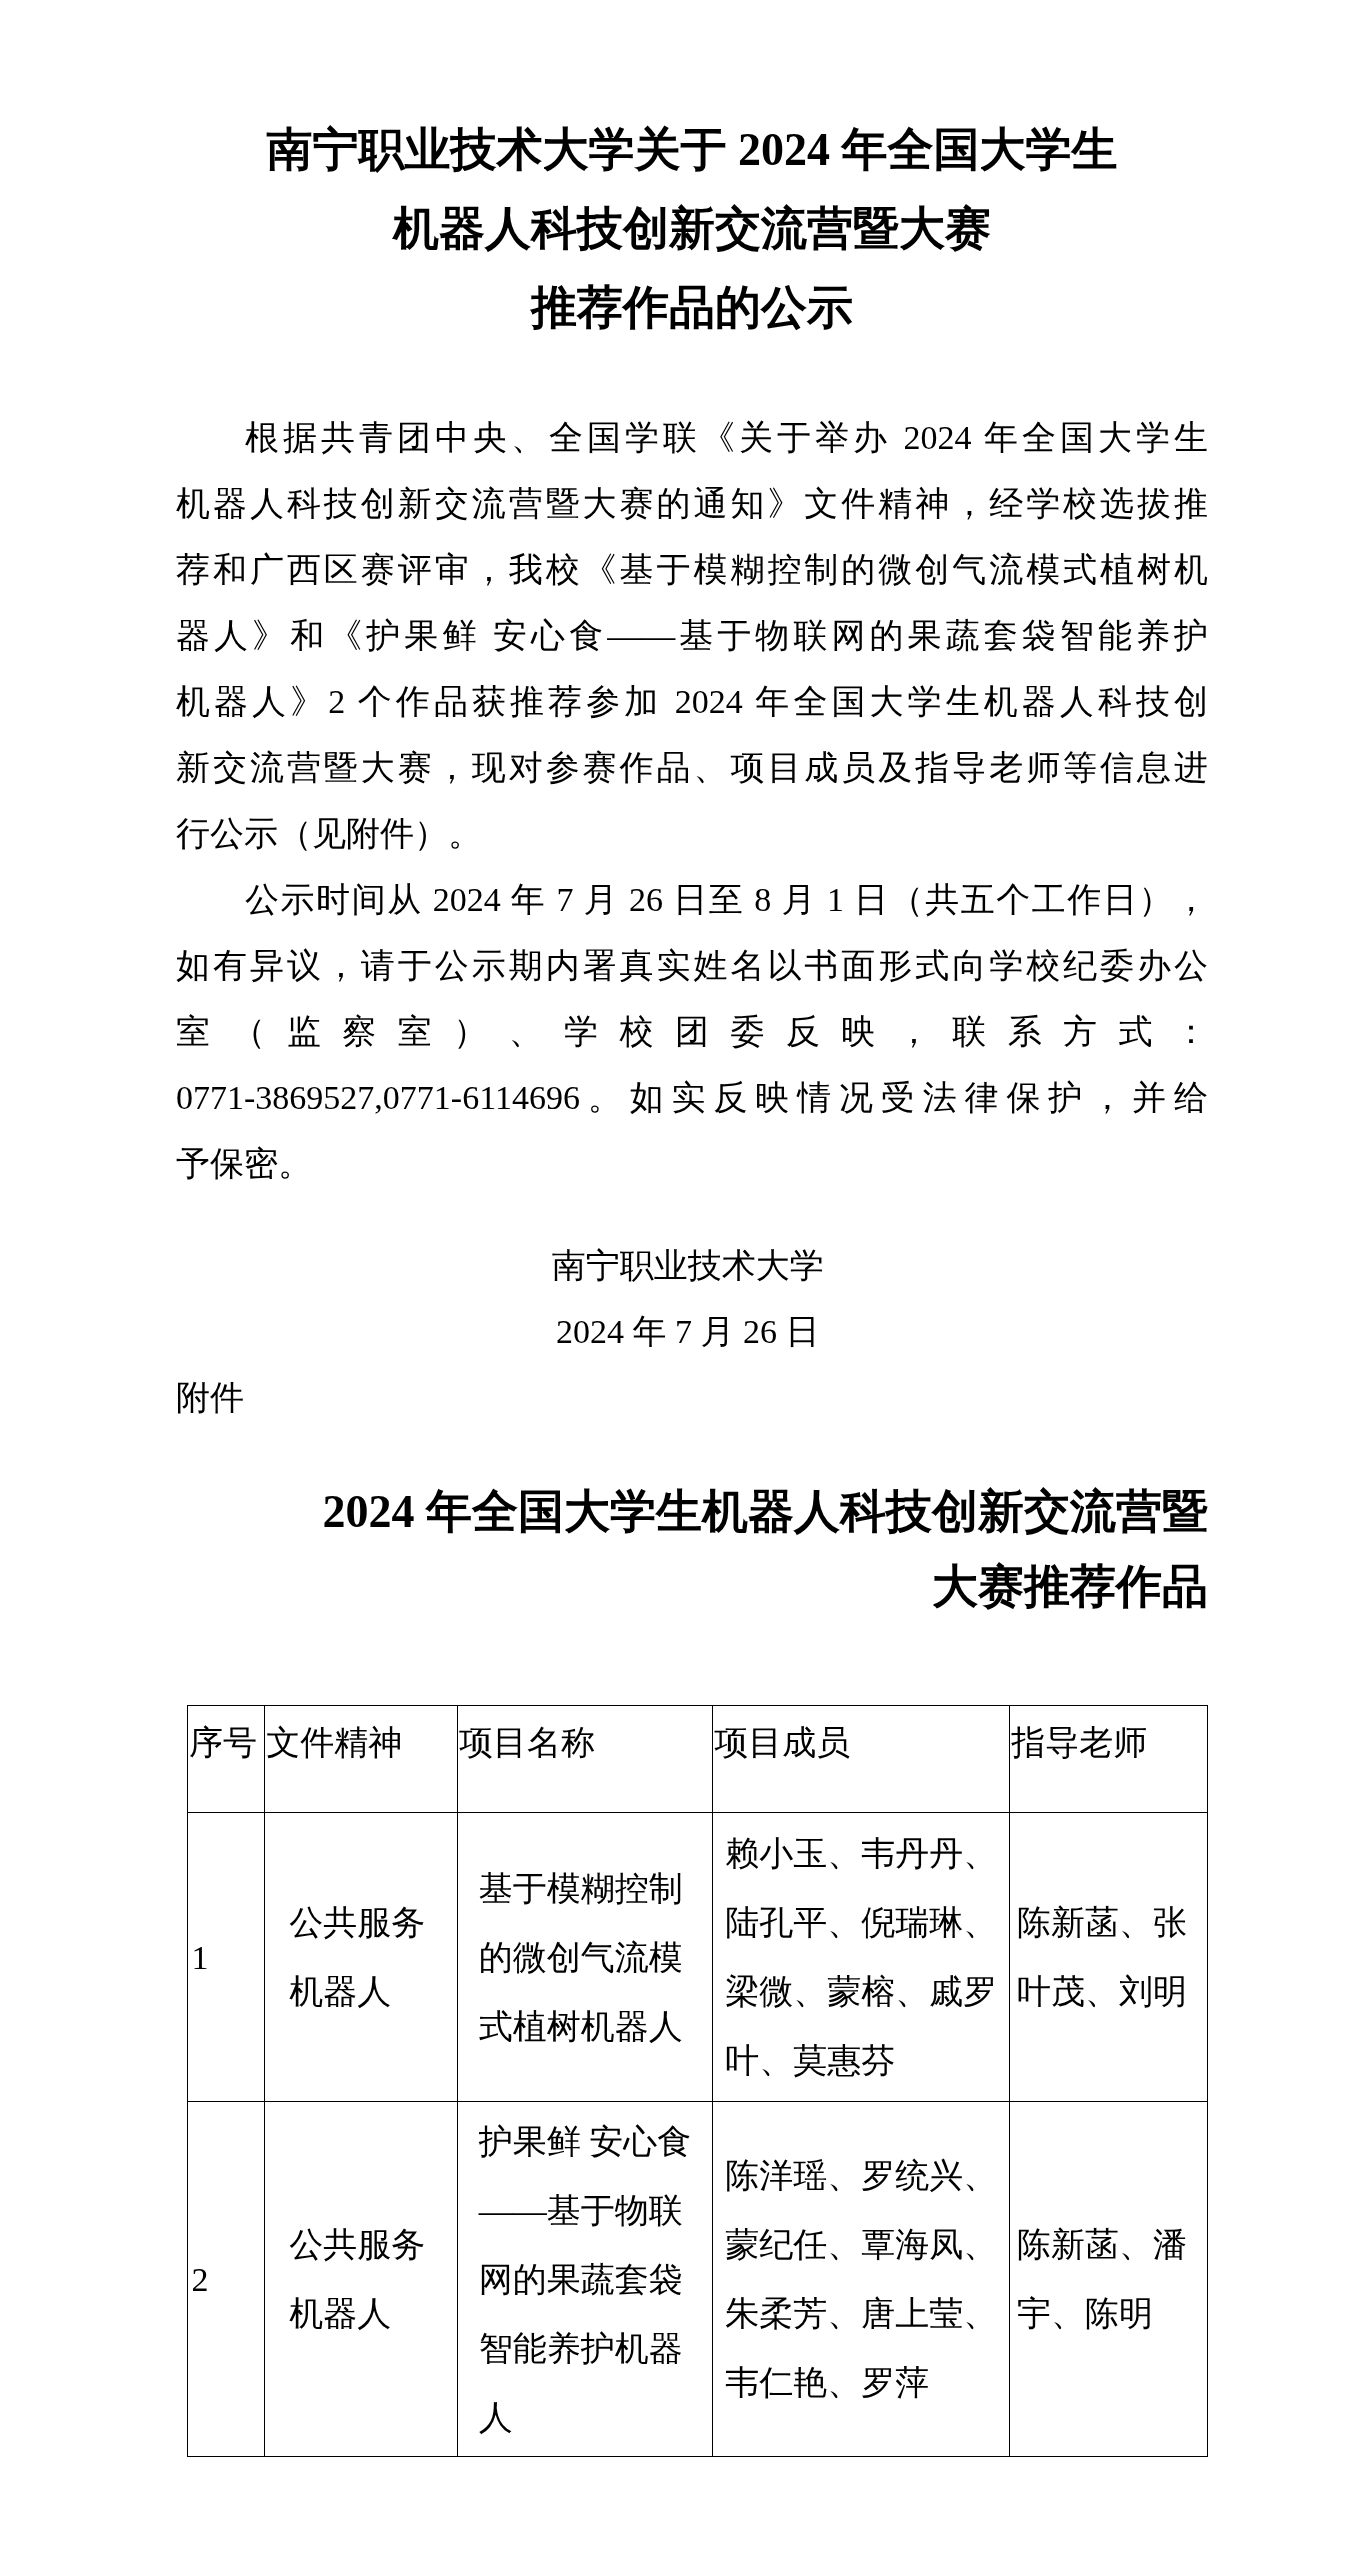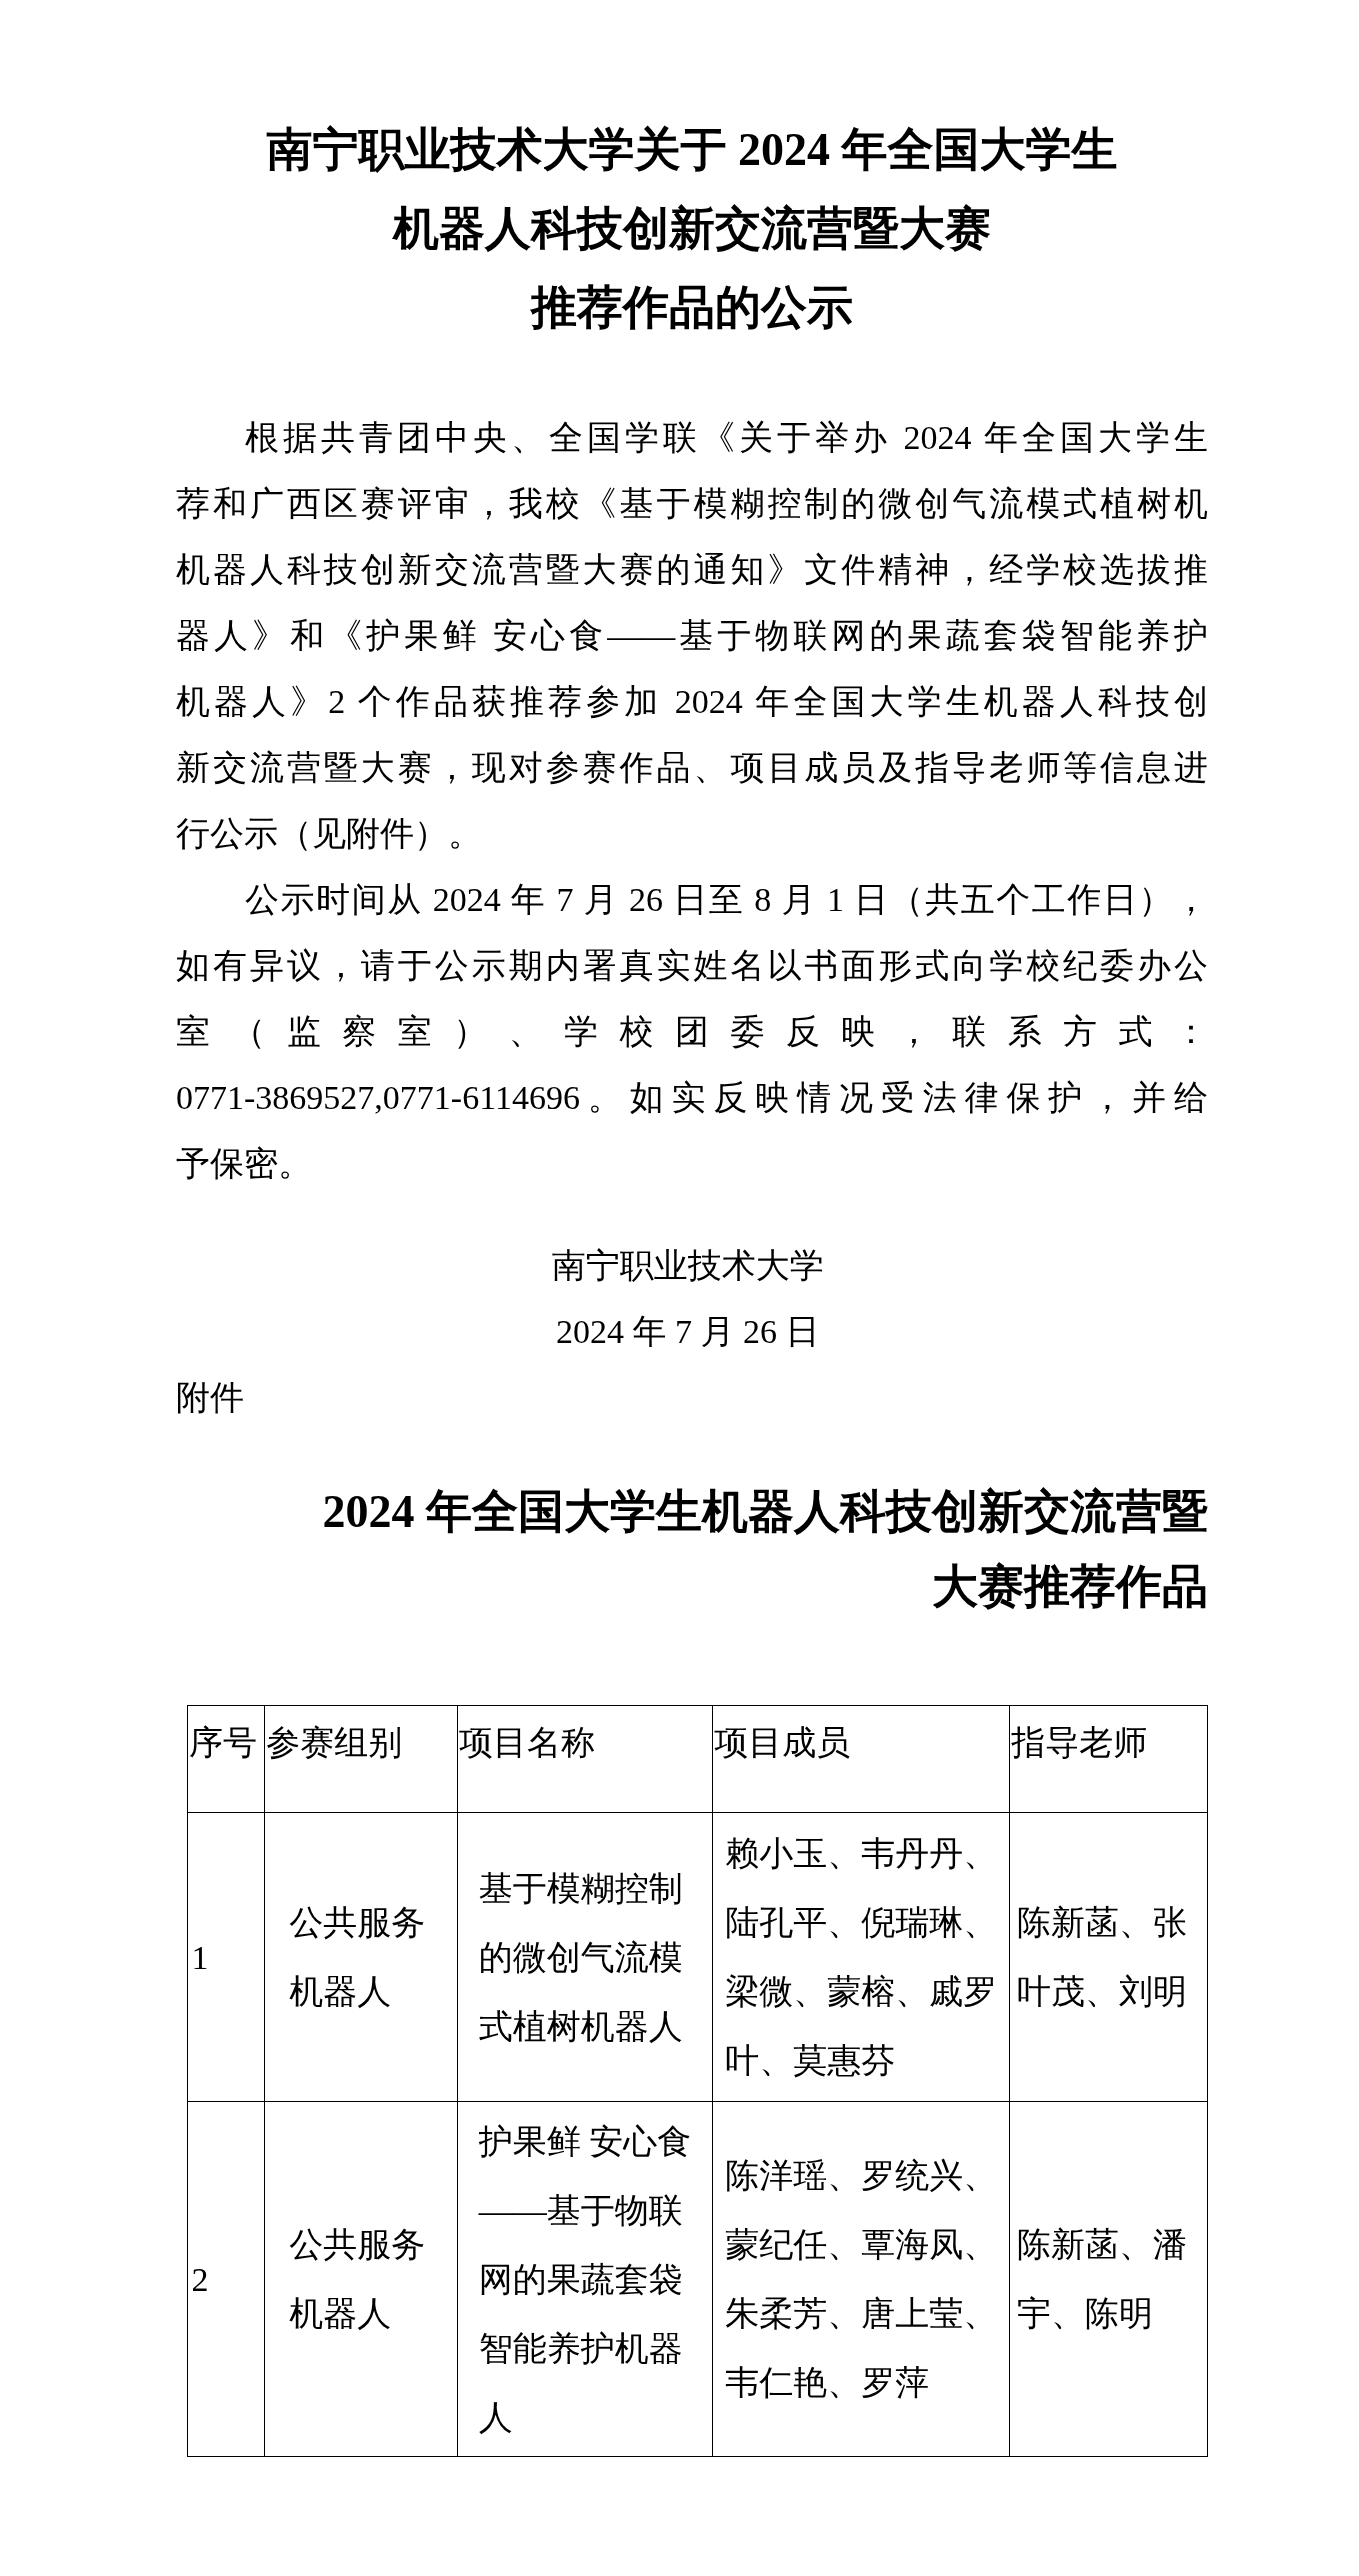--- a/index.html
+++ b/index.html
@@ -102,22 +102,22 @@
 
   <div class="doc-title">
     <div>南宁职业技术大学关于 2024 年全国大学生</div>
     <div>机器人科技创新交流营暨大赛</div>
     <div>推荐作品的公示</div>
   </div>
 
   <div class="body-text">
     <div>
       <div class="line indent">根据共青团中央、全国学联《关于举办 2024 年全国大学生</div>
+      <div class="line">机器人科技创新交流营暨大赛的通知》文件精神，经学校选拔推</div>
       <div class="line">荐和广西区赛评审，我校《基于模糊控制的微创气流模式植树机</div>
-      <div class="line">机器人科技创新交流营暨大赛的通知》文件精神，经学校选拔推</div>
       <div class="line">器人》和《护果鲜 安心食——基于物联网的果蔬套袋智能养护</div>
       <div class="line">机器人》2 个作品获推荐参加 2024 年全国大学生机器人科技创</div>
       <div class="line">新交流营暨大赛，现对参赛作品、项目成员及指导老师等信息进</div>
       <div class="line lastline">行公示（见附件）。</div>
     </div>
     <div>
       <div class="line indent">公示时间从 2024 年 7 月 26 日至 8 月 1 日（共五个工作日），</div>
       <div class="line">如有异议，请于公示期内署真实姓名以书面形式向学校纪委办公</div>
       <div class="line">室（监察室）、学校团委反映，联系方式：</div>
       <div class="line">0771-3869527,0771-6114696。如实反映情况受法律保护，并给</div>
@@ -141,21 +141,21 @@
     <colgroup>
       <col style="width:78px">
       <col style="width:195px">
       <col style="width:258px">
       <col style="width:301px">
       <col style="width:200px">
     </colgroup>
     <tbody>
         <tr class="head-row">
       <th>序号</th>
-      <th>参赛组别</th>
+      <th>文件精神</th>
       <th>项目名称</th>
       <th>项目成员</th>
       <th>指导老师</th>
     </tr>
     <tr class="data-row-1">
       <td class="cell-no">1</td>
       <td class="cell-group">公共服务机器人</td>
       <td class="cell-project">基于模糊控制的微创气流模式植树机器人</td>
       <td class="cell-members">赖小玉、韦丹丹、陆孔平、倪瑞琳、梁微、蒙榕、戚罗叶、莫惠芬</td>
       <td class="cell-teachers">陈新菡、张叶茂、刘明</td>

